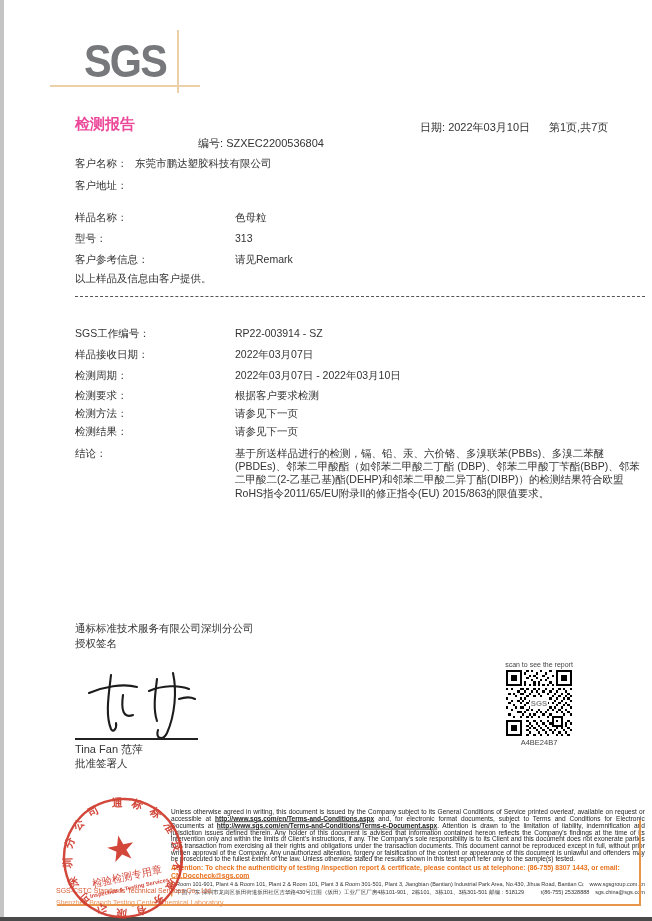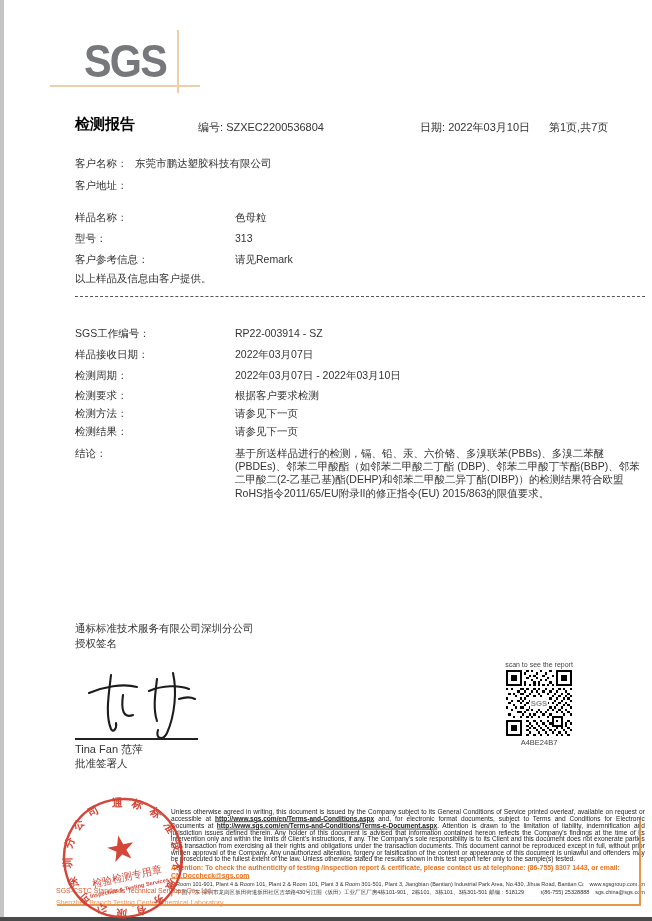--- a/index.html
+++ b/index.html
@@ -9,21 +9,21 @@
   .edge-bottom{position:absolute;left:0;top:917px;width:652px;height:4px;background:#4a4a4a;}
 
   
   .logo-text{position:absolute;left:84px;top:33px;font-size:47px;font-weight:700;
              color:#77787b;letter-spacing:-2px;transform:scaleX(.88);transform-origin:left top;}
   .logo-hline{position:absolute;left:50px;top:85px;width:150px;height:2px;background:#ecd0a9;}
   .logo-vline{position:absolute;left:177px;top:30px;width:2px;height:63px;background:#ecd0a9;}
 
   .abs{position:absolute;white-space:nowrap;}
   .fs11{font-size:11px;} .fs105{font-size:10.5px;}
-  .title{font-size:15px;font-weight:700;color:#000000;}
+  .title{font-size:15px;font-weight:700;color:#ec4899;}
 
   .dashed{position:absolute;left:75px;top:296px;width:570px;border-top:1.2px dashed #555;}
 
   .conclusion{position:absolute;left:235px;top:447px;width:414px;font-size:10.5px;
               line-height:13.2px;color:#333;white-space:normal;text-align:left;}
 
   .sig-underline{position:absolute;left:75px;top:738px;width:123px;height:1.5px;background:#222;}
 
   .qr-caption{position:absolute;left:489px;top:661px;width:100px;text-align:center;font-size:7px;color:#444;}
   .qr-box{position:absolute;left:506px;top:670px;width:66px;height:66px;}
@@ -58,21 +58,21 @@
 <body>
 
 <div class="page">
   <div class="edge-left"></div>
 
   <div class="logo-hline"></div>
   <div class="logo-vline"></div>
   <div class="logo-text">SGS</div>
 
   <div class="abs title" style="left:75px;top:115px;">检测报告</div>
-  <div class="abs fs11" style="left:198px;top:120px;">
+  <div class="abs fs11" style="left:198px;top:136px;">
     <span>编号:</span>
     <span>SZXEC2200536804</span>
   </div>
   <div class="abs fs11" style="left:420px;top:120px;">
     <span>日期:</span>
     <span>2022年03月10日</span>
   </div>
   <div class="abs fs11" style="left:549px;top:120px;">第1页,共7页</div>
 
   <div class="abs fs105" style="left:75px;top:157px;">客户名称：</div>

